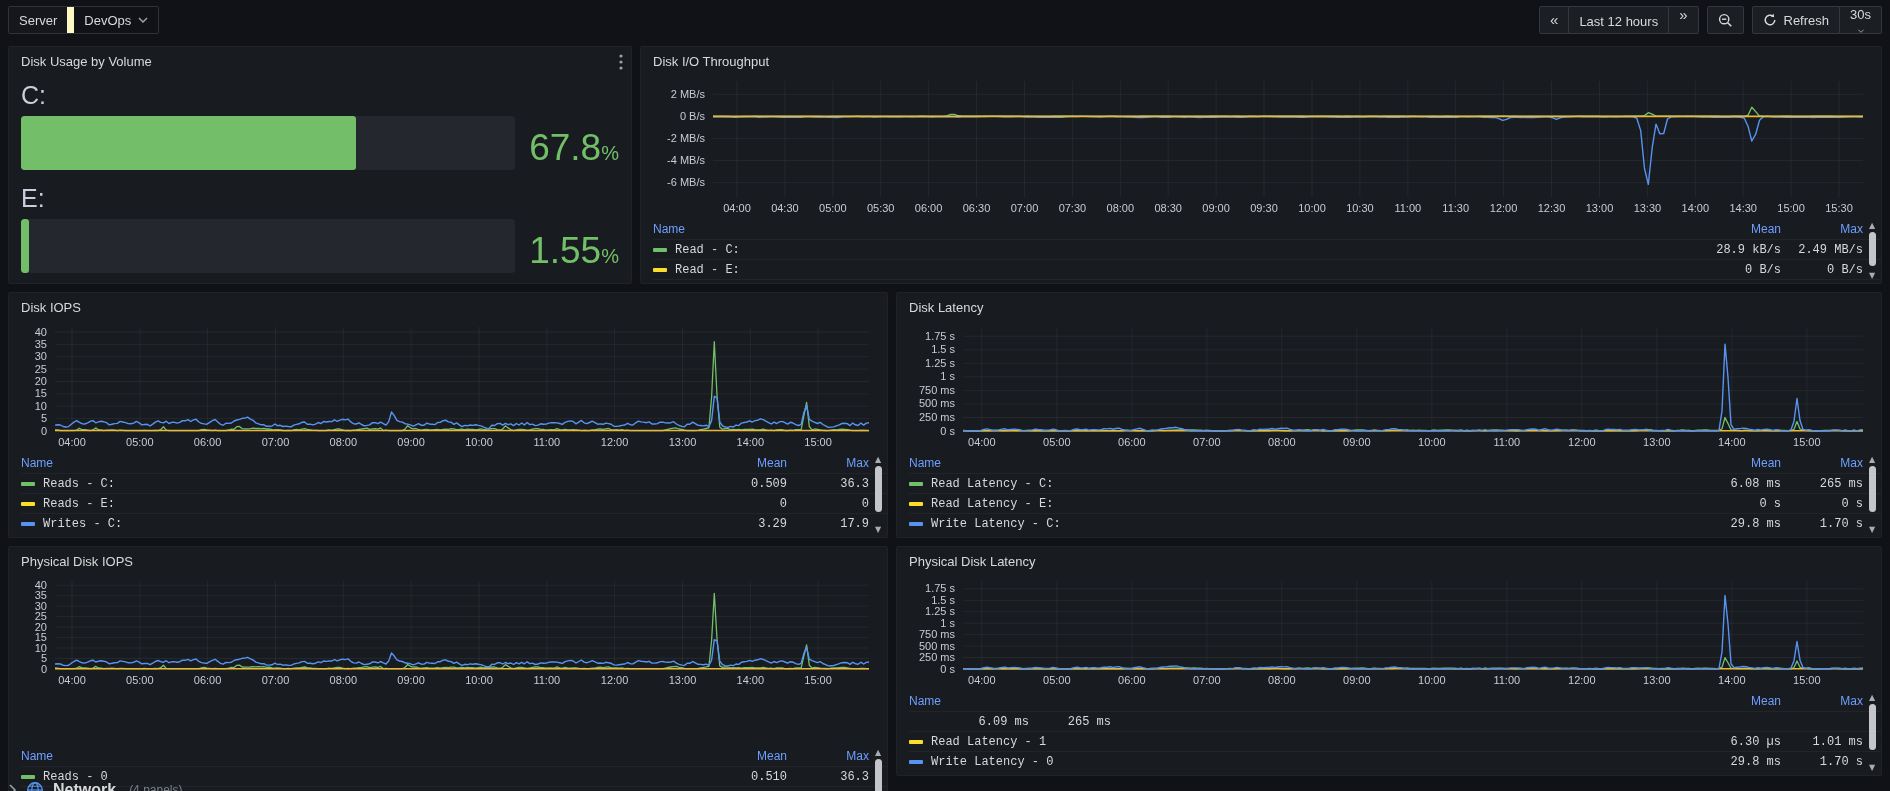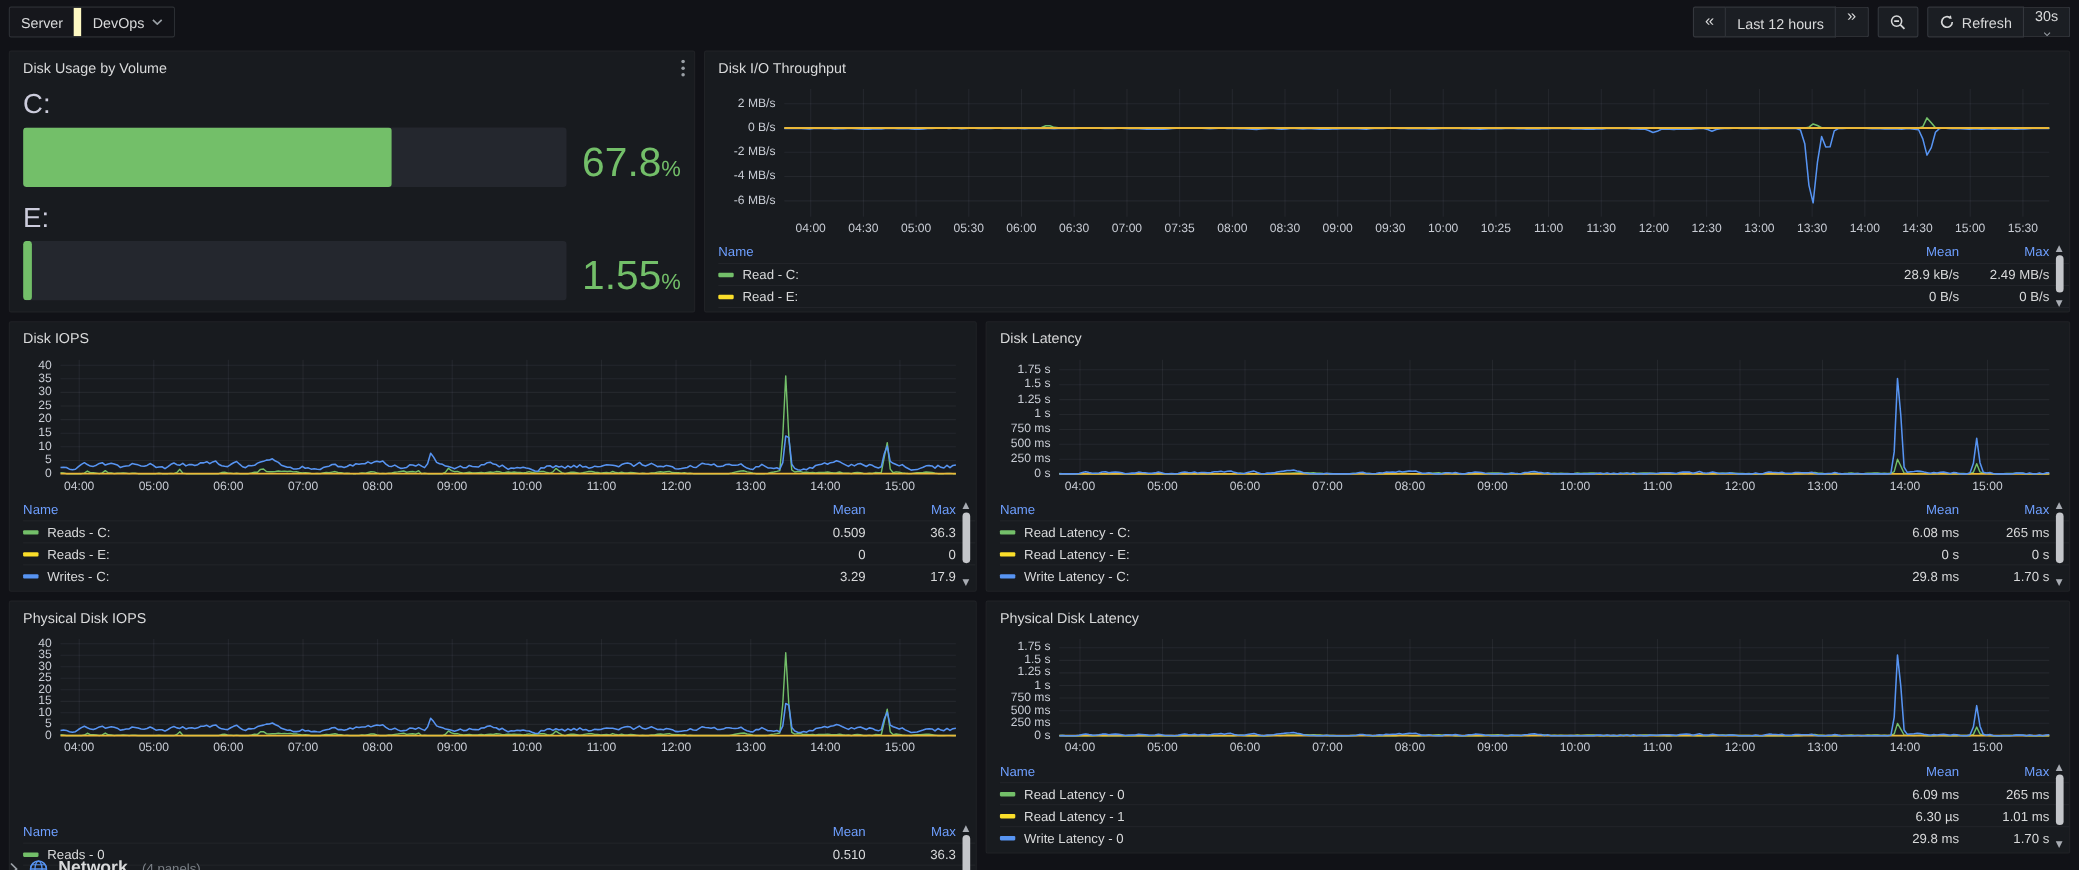--- a/index.html
+++ b/index.html
@@ -52,21 +52,21 @@
   .chart { flex:1 1 auto; position:relative; margin:0 10px; min-height:0; }
   .chart svg { position:absolute; left:0; top:0; }
   .ytick { position:absolute; left:0; text-align:right; font-size:11px; font-weight:500; color:#c8ccd4; }
   .xtick { position:absolute; width:56px; text-align:center; font-size:11px; font-weight:500; color:#c8ccd4; }
 
   
   .legend-wrap { position:relative; overflow:hidden; padding:0 0 0 12px; }
   .lh64 { flex:0 0 64px; }
   .lh84 { flex:0 0 84px; }
   .lg-head, .lg-row { display:flex; align-items:center; height:20px; font-size:12px; }
-  .lg-row { border-top:1px solid #222429; }
+  .lg-row { border-top:1px solid #222429;font-family:Liberation Mono, monospace; }
   .lg-name { flex:1; display:flex; align-items:center; color:#d8d9da; }
   .lg-head .lg-name, .lg-head .lg-mean, .lg-head .lg-max { color:#6e9fff; font-weight:500; cursor:pointer; }
   .lg-mean { width:120px; text-align:right; }
   .lg-max  { width:100px; text-align:right; padding-right:18px; }
   .swatch { display:inline-block; width:14px; height:4px; border-radius:1px; margin-right:8px; }
   .scrollbar { position:absolute; right:3px; top:2px; bottom:2px; width:12px; display:flex;
     flex-direction:column; align-items:center; cursor:pointer; }
   .sb-arrow { font-size:8px; line-height:10px; color:#a8acb3; font-family:"DejaVu Sans",sans-serif; }
   .sb-thumb { flex:0 0 auto; width:7px; border-radius:4px; background:#c4c6ca; margin:1px 0; }
   .sb-fill { flex:1; }
@@ -209,27 +209,27 @@
         <div class="ytick" style="top:56.9px;width:54px">-2 MB/s</div>
         <div class="ytick" style="top:79.0px;width:54px">-4 MB/s</div>
         <div class="ytick" style="top:101.1px;width:54px">-6 MB/s</div>
         <div class="xtick" style="left:58.0px;top:127px">04:00</div>
         <div class="xtick" style="left:105.9px;top:127px">04:30</div>
         <div class="xtick" style="left:153.8px;top:127px">05:00</div>
         <div class="xtick" style="left:201.7px;top:127px">05:30</div>
         <div class="xtick" style="left:249.6px;top:127px">06:00</div>
         <div class="xtick" style="left:297.5px;top:127px">06:30</div>
         <div class="xtick" style="left:345.5px;top:127px">07:00</div>
-        <div class="xtick" style="left:393.4px;top:127px">07:35</div>
+        <div class="xtick" style="left:393.4px;top:127px">07:30</div>
         <div class="xtick" style="left:441.3px;top:127px">08:00</div>
         <div class="xtick" style="left:489.2px;top:127px">08:30</div>
         <div class="xtick" style="left:537.1px;top:127px">09:00</div>
         <div class="xtick" style="left:585.0px;top:127px">09:30</div>
         <div class="xtick" style="left:633.0px;top:127px">10:00</div>
-        <div class="xtick" style="left:680.9px;top:127px">10:25</div>
+        <div class="xtick" style="left:680.9px;top:127px">10:30</div>
         <div class="xtick" style="left:728.8px;top:127px">11:00</div>
         <div class="xtick" style="left:776.7px;top:127px">11:30</div>
         <div class="xtick" style="left:824.6px;top:127px">12:00</div>
         <div class="xtick" style="left:872.5px;top:127px">12:30</div>
         <div class="xtick" style="left:920.5px;top:127px">13:00</div>
         <div class="xtick" style="left:968.4px;top:127px">13:30</div>
         <div class="xtick" style="left:1016.3px;top:127px">14:00</div>
         <div class="xtick" style="left:1064.2px;top:127px">14:30</div>
         <div class="xtick" style="left:1112.1px;top:127px">15:00</div>
         <div class="xtick" style="left:1160.0px;top:127px">15:30</div>
@@ -563,21 +563,20 @@
         <div class="xtick" style="left:871.8px;top:99px">15:00</div>
       </div>
     <div class="legend-wrap lh84">
       <div>
           <div class="lg-head">
             <span class="lg-name">Name</span>
             <span class="lg-mean">Mean</span>
             <span class="lg-max">Max</span>
           </div>
           <div class="lg-row">
-            <span class="lg-name"><i class="swatch" style="background:#73bf69"></i>Read Latency - 0</span>
             <span class="lg-mean">6.09 ms</span>
             <span class="lg-max">265 ms</span>
           </div>
           <div class="lg-row">
             <span class="lg-name"><i class="swatch" style="background:#fade2a"></i>Read Latency - 1</span>
             <span class="lg-mean">6.30 µs</span>
             <span class="lg-max">1.01 ms</span>
           </div>
           <div class="lg-row">
             <span class="lg-name"><i class="swatch" style="background:#5794f2"></i>Write Latency - 0</span>

